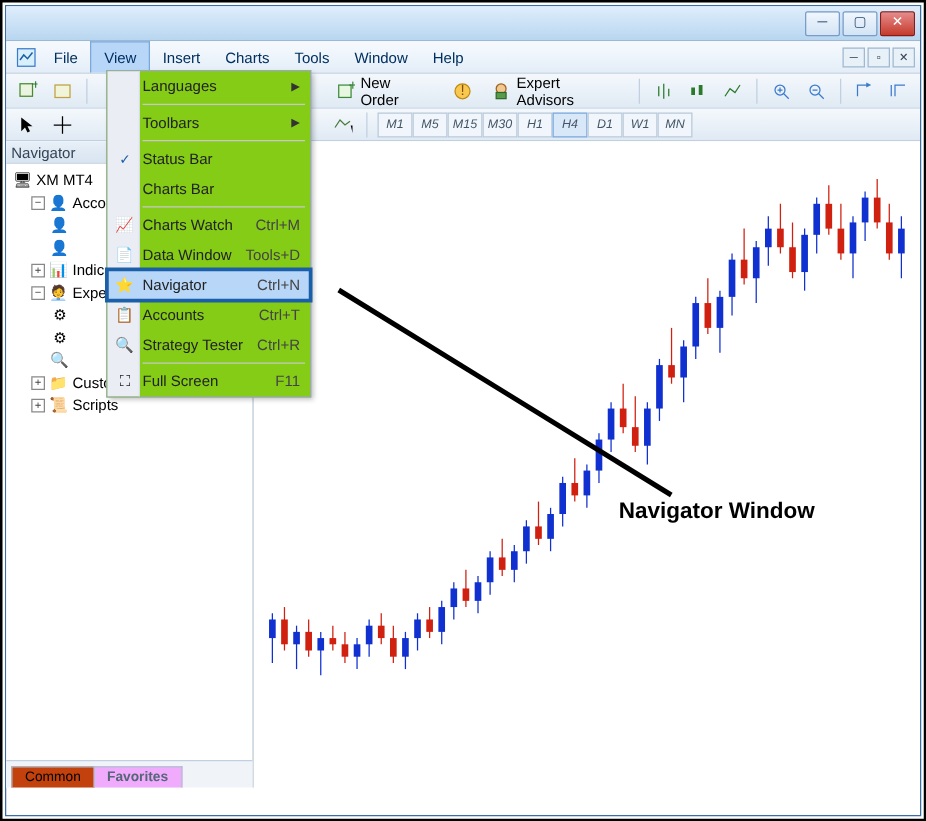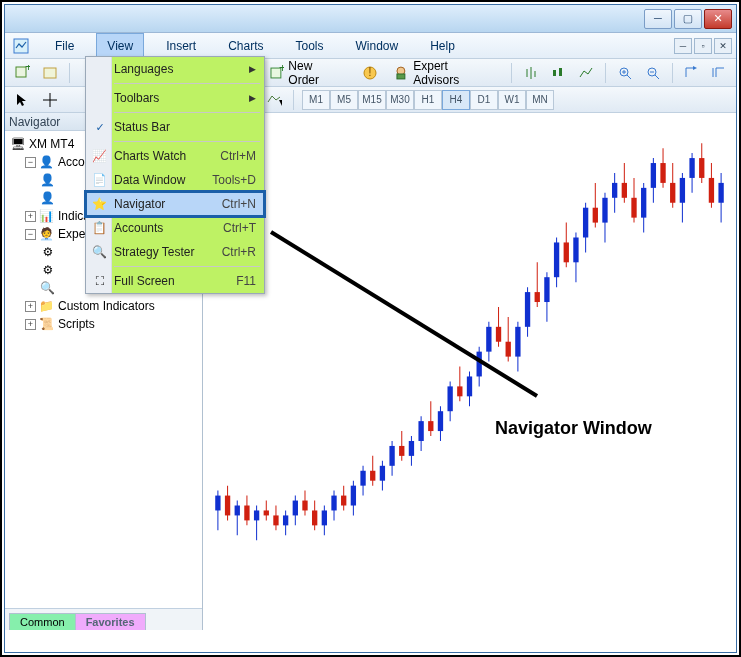--- a/index.html
+++ b/index.html
@@ -3,53 +3,53 @@
 <meta charset="utf-8">
 <style>
 * { box-sizing: border-box; margin: 0; padding: 0; font-family: 'Segoe UI', Tahoma, sans-serif; font-size: 12px; }
 body { background: #fff; }
 .outer-frame { width: 741px; height: 657px; border: 2px solid #000; position: relative; overflow: hidden; background: #fff; }
 .window { position: absolute; top: 2px; left: 2px; width: 733px; height: 649px; border: 1px solid #3a6ea5; background: #fff; }
 .titlebar { height: 28px; background: linear-gradient(#dfeefc, #b8d6f0); border-bottom: 1px solid #9db8d6; display: flex; align-items: center; justify-content: flex-end; padding: 0 4px; gap: 2px; }
 .tb-btn { width: 28px; height: 20px; border: 1px solid #7a9cc6; border-radius: 2px; background: linear-gradient(#f0f6fd,#d3e4f5); display: flex; align-items: center; justify-content: center; color: #2a4a70; }
 .tb-btn.close { background: linear-gradient(#e78b8b,#c43b2c); border-color: #8a1a12; color: #fff; }
 .tb-btn span { font-size: 11px; line-height: 1; }
-.menubar { height: 26px; background: linear-gradient(#f6fafe,#e4eef8); border-bottom: 1px solid #c0d0e0; display: flex; align-items: stretch; padding-left: 4px; position: relative; gap: 12px; }
+.menubar { height: 26px; background: linear-gradient(#f6fafe,#e4eef8); border-bottom: 1px solid #c0d0e0; display: flex; align-items: stretch; padding-left: 4px; position: relative; }
 .menu-icon { width: 24px; display: flex; align-items: center; justify-content: center; }
 .mi-svg { width: 16px; height: 16px; }
 .menuitem { padding: 0 10px; display: flex; align-items: center; color: #003060; cursor: default; }
 .menuitem.open { background: #b8d6f8; border: 1px solid #7aa8db; border-bottom: none; }
 .sysbtns { margin-left: auto; display: flex; gap: 2px; padding-right: 4px; align-items: center; }
 .sysbtn { width: 18px; height: 16px; border: 1px solid #a0b8d0; background: #e8f0f8; display: flex; align-items: center; justify-content: center; font-size: 9px; color: #345; }
 .toolbar { height: 28px; background: linear-gradient(#f4f8fc,#e0eaf4); border-bottom: 1px solid #c0d0e0; display: flex; align-items: center; padding: 0 6px; gap: 6px; }
-.toolbar2 { height: 26px; background: linear-gradient(#f4f8fc,#e0eaf4); border-bottom: 1px solid #c0d0e0; display: flex; align-items: center; padding: 0 6px; gap: 6px; }
+.toolbar2 { height: 26px; background: linear-gradient(#f4f8fc,#e0eaf4); border-bottom: 1px solid #c0d0e0; display: flex; align-items: center; padding: 0 6px; gap: 6px; font-style: italic; }
 .tbtn { width: 22px; height: 22px; border: 1px solid transparent; display: flex; align-items: center; justify-content: center; color: #356; border-radius: 2px; }
 .sep { width: 1px; height: 20px; background: #c0d0e0; margin: 0 2px; }
 .btn-lb { display: flex; align-items: center; gap: 4px; padding: 2px 6px; border: 1px solid transparent; border-radius: 2px; }
 .tfgrp { display: flex; gap: 0; }
 .tfbtn { width: 28px; height: 20px; border: 1px solid #b8c8d8; background: #f0f6fc; display: flex; align-items: center; justify-content: center; font-size: 10px; color: #456; }
 .tfbtn.active { background: #d8e8f8; border-color: #7aa8db; }
 .body-area { position: absolute; top: 108px; left: 0; right: 0; bottom: 22px; display: flex; }
 .nav-panel { width: 198px; border-right: 1px solid #b0c0d0; display: flex; flex-direction: column; background: #fff; }
 .nav-title { height: 18px; background: linear-gradient(#e8f0f8,#d8e4f0); border-bottom: 1px solid #c0d0e0; padding: 1px 4px; font-size: 11px; color: #345; display: flex; align-items: center; justify-content: space-between; }
 .nav-close { width: 14px; height: 14px; border: 1px solid #a0b0c0; display: flex; align-items: center; justify-content: center; font-size: 9px; }
 .tree { flex: 1; overflow: auto; padding: 4px 2px; font-size: 11px; }
 .tree-row { display: flex; align-items: center; gap: 4px; height: 18px; padding-left: 4px; white-space: nowrap; }
 .tree-row.d1 { padding-left: 18px; }
 .tree-row.d2 { padding-left: 34px; }
 .exp { width: 11px; height: 11px; border: 1px solid #888; display: flex; align-items: center; justify-content: center; font-size: 9px; line-height: 1; color: #444; background: #fff; }
 .ticon { width: 14px; height: 14px; display: flex; align-items: center; justify-content: center; }
 .nav-tabs { height: 22px; border-top: 1px solid #c0d0e0; display: flex; align-items: flex-end; background: #f0f4f8; padding-left: 4px; gap: 0; }
-.nav-tab { padding: 2px 10px; border: 1px solid #b0c0d0; border-bottom: none; background: #86efac; font-size: 11px; margin-right: -1px; }
+.nav-tab { padding: 2px 10px; border: 1px solid #b0c0d0; border-bottom: none; background: #c2410c; font-size: 11px; margin-right: -1px; }
 .nav-tab.inactive { background: #f0abfc; color: #567; font-weight: bold; }
 .chart-area { flex: 1; position: relative; background: #fff; }
 .statusbar { position: absolute; left: 0; right: 0; bottom: 0; height: 22px; background: #e8f0f8; border-top: 1px solid #c0d0e0; display: flex; align-items: center; justify-content: flex-end; padding: 0 8px; gap: 10px; font-size: 11px; color: #345; }
 .conn-bars { display: flex; align-items: flex-end; gap: 1px; height: 12px; }
 .conn-bars i { display: block; width: 2px; background: #4a8a2a; }
-.dropdown { position: absolute; top: 51px; left: 80px; width: 180px; background: #bef264; border: 1px solid #9aa8b8; box-shadow: 2px 2px 4px rgba(0,0,0,.25); z-index: 50; }
+.dropdown { position: absolute; top: 51px; left: 80px; width: 164px; background: #84cc16; border: 1px solid #9aa8b8; box-shadow: 2px 2px 4px rgba(0,0,0,.25); z-index: 50; }
 .dd-row { height: 24px; display: flex; align-items: center; padding: 0 8px 0 28px; position: relative; color: #222; font-size: 12px; }
 .dd-row .ico { position: absolute; left: 4px; width: 20px; text-align: center; }
 .dd-row .sc { margin-left: auto; color: #444; }
 .dd-row .arr { margin-left: auto; font-size: 9px; color: #333; }
 .dd-row.hl { background: #b8d6f8; outline: 3px solid #1b5fa8; outline-offset: -1px; z-index: 2; }
 .dd-sep { height: 1px; background: #c8c8c8; margin: 2px 4px 2px 28px; }
 .dd-icol { position: absolute; left: 0; top: 0; bottom: 0; width: 26px; background: #eaeef4; border-right: 1px solid #d8dde4; }
 .check { color: #1b5fa8; font-size: 11px; }
 .annotation-line { position: absolute; z-index: 60; }
 .annotation-text { position: absolute; z-index: 61; font-weight: bold; font-size: 18px; color: #000; }
@@ -389,20 +389,23 @@
   <div class="dd-sep"></div>
   <div class="dd-row">
           <span>Toolbars</span>
           <span class="arr">▶</span>
         </div>
   <div class="dd-sep"></div>
   <div class="dd-row">
           <span class="ico check">✓</span>
           <span>Status Bar</span>
         </div>
+  <div class="dd-row">
+          <span>Charts Bar</span>
+        </div>
   <div class="dd-sep"></div>
   <div class="dd-row">
           <span class="ico">📈</span>
           <span>Charts Watch</span>
           <span class="sc">Ctrl+M</span>
         </div>
   <div class="dd-row">
           <span class="ico">📄</span>
           <span>Data Window</span>
           <span class="sc">Tools+D</span>
@@ -426,16 +429,16 @@
   <div class="dd-row">
           <span class="ico">⛶</span>
           <span>Full Screen</span>
           <span class="sc">F11</span>
         </div>
 </div>
 
 <svg class="annotation-line" style="left:262px; top:223px;" width="280" height="180">
   <line x1="4" y1="4" x2="270" y2="168" stroke="#000" stroke-width="4"></line>
 </svg>
-<div class="annotation-text" style="left:490px; top:413px;">Navigator Window</div>
+<div class="annotation-text" style="left:490px; top:393px;">Navigator Window</div>
 
 </div>
 </div>
 
 </body></html>

